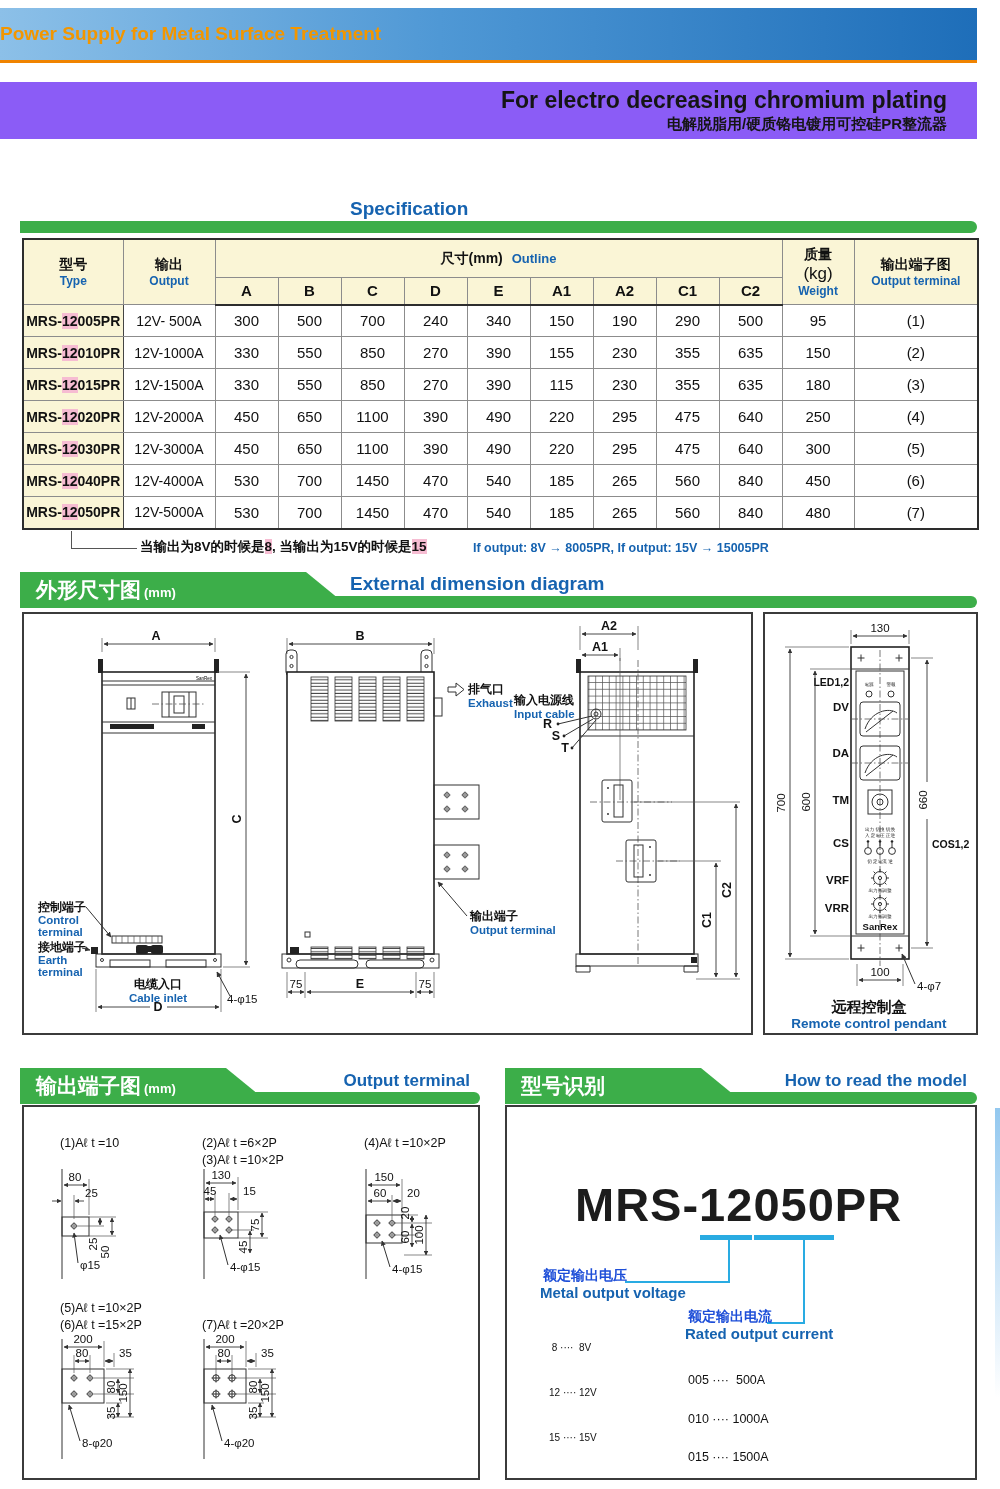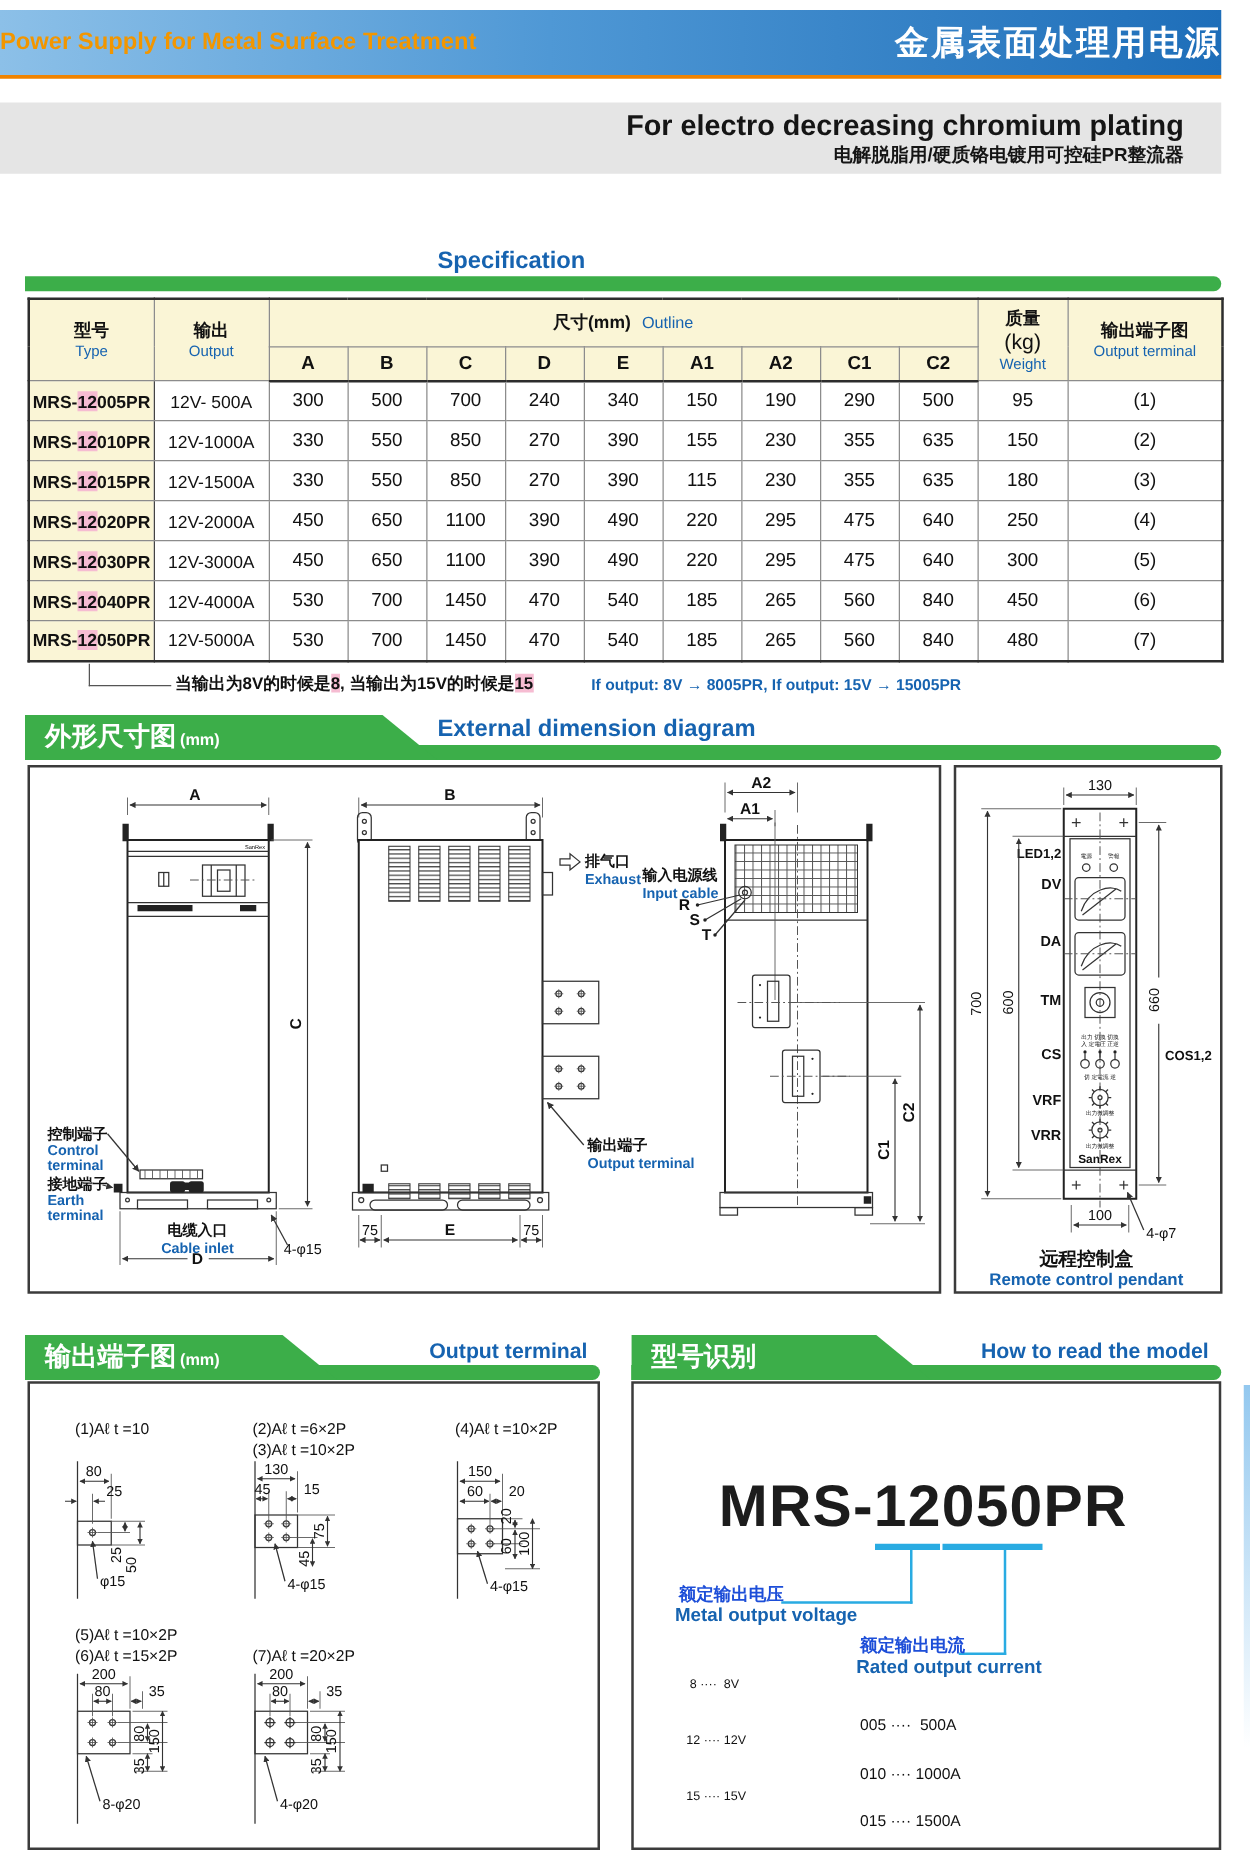--- a/index.html
+++ b/index.html
@@ -6,42 +6,42 @@
   body{position:relative;width:1000px;height:1489px;background:#fff;
        font-family:"Liberation Sans",sans-serif;color:#111;overflow:hidden}
   .abs{position:absolute}
   
   .topbar{left:0;top:8px;width:977px;height:52px;
     background:linear-gradient(90deg,#8cc0e8 0%,#4f98d5 45%,#1e6eb9 100%);
     display:flex;align-items:center;justify-content:space-between;gap:14px;box-sizing:border-box}
   .topbar .en{color:#f29600;font-weight:bold;font-size:19px}
   .topbar .zh{color:#fff;font-weight:bold;font-size:27px;letter-spacing:2px}
   .topline{left:0;top:60px;width:977px;height:3px;background:#f08300}
-  .banner{left:0;top:82px;width:977px;height:57px;background:#e5e5e5;
+  .banner{left:0;top:82px;width:977px;height:57px;background:#8b5cf6;
     display:flex;flex-direction:column;align-items:flex-end;justify-content:center;
     padding-right:30px;box-sizing:border-box}
   .banner .en{font-size:23px;font-weight:bold;color:#151515}
   .banner .zh{font-size:15px;font-weight:bold;color:#151515;margin-top:1px}
   
   .sech{height:36px}
   .sech .strip{position:absolute;left:0;right:0;bottom:0;height:12px;background:#3cae49;border-radius:0 6px 6px 0}
   .sech .blk{position:absolute;left:0;top:0;height:36px;background:#3cae49;
     clip-path:polygon(0 0,calc(100% - 44px) 0,100% 100%,0 100%);
     color:#fff;font-weight:bold;font-size:21px;line-height:35px;padding-left:16px;box-sizing:border-box}
   .sech .unit{font-size:13px;font-weight:bold;margin-left:3px}
   .sech .en{position:absolute;bottom:13px;left:330px;color:#1663b0;font-weight:bold;font-size:19px;white-space:nowrap}
   .sech .en.right{left:auto;right:10px;font-size:17px}
   
   table.spec{position:absolute;left:22px;top:238px;width:955px;border-collapse:collapse;
     table-layout:fixed;text-align:center;border:2.5px solid #2d2d2d}
   .spec th,.spec td{border:1px solid #8c8c8c;padding:0}
   .spec thead th{background:#faf5d6;font-weight:normal}
   .spec thead tr:last-child th{border-bottom:2.5px solid #2d2d2d}
   .spec .hz{font-size:14px;font-weight:bold;color:#111}
-  .spec .he{font-size:12px;font-weight:normal;color:#1663b0}
+  .spec .he{font-size:12px;font-weight:bold;color:#1663b0}
   .spec .ltr{font-size:15px;font-weight:bold;height:26px;color:#111}
   .spec tbody tr{height:32px}
   .spec tbody td{font-size:15px;background:#fff}
   .spec td.mdl{background:#faf5d6;font-weight:bold;font-size:14px;border-right:1.5px solid #444}
   .spec td.outv{font-size:14px}
   .hl{background:#f6bcd2}
   .note-line{left:71px;top:531px;width:65px;height:17px;border-left:1.3px solid #555;border-bottom:1.3px solid #555}
   .note{left:140px;top:538px;font-size:13.5px;font-weight:bold}
   .note-en{left:473px;top:541px;font-size:12.5px;font-weight:bold;color:#1663b0}
   
@@ -83,21 +83,20 @@
   .mlist2{position:absolute;font-size:12.5px;line-height:12.7px;white-space:pre;color:#111}
   #vzh{left:36px;top:160px} #ven{left:33px;top:177px} #vlist{left:42px;top:203px}
   #czh{left:181px;top:201px} #cen{left:178px;top:218px} #clist{left:181px;top:242px}
   #edge{right:0;top:1108px;width:5px;height:290px;background:linear-gradient(#93c8ef,rgba(255,255,255,0))}
 </style>
 </head>
 <body>
 
 <div class="abs topbar">
   <span class="en">Power Supply for Metal Surface Treatment</span>
-  <span class="zh">金属表面处理用电源</span>
 </div>
 <div class="abs topline"></div>
 <div class="abs banner">
   <span class="en">For electro decreasing chromium plating</span>
   <span class="zh">电解脱脂用/硬质铬电镀用可控硅PR整流器</span>
 </div>
 
 <div class="abs sech" style="left:20px;top:197px;width:957px">
   <div class="strip"></div>
   <div class="en">Specification</div>

